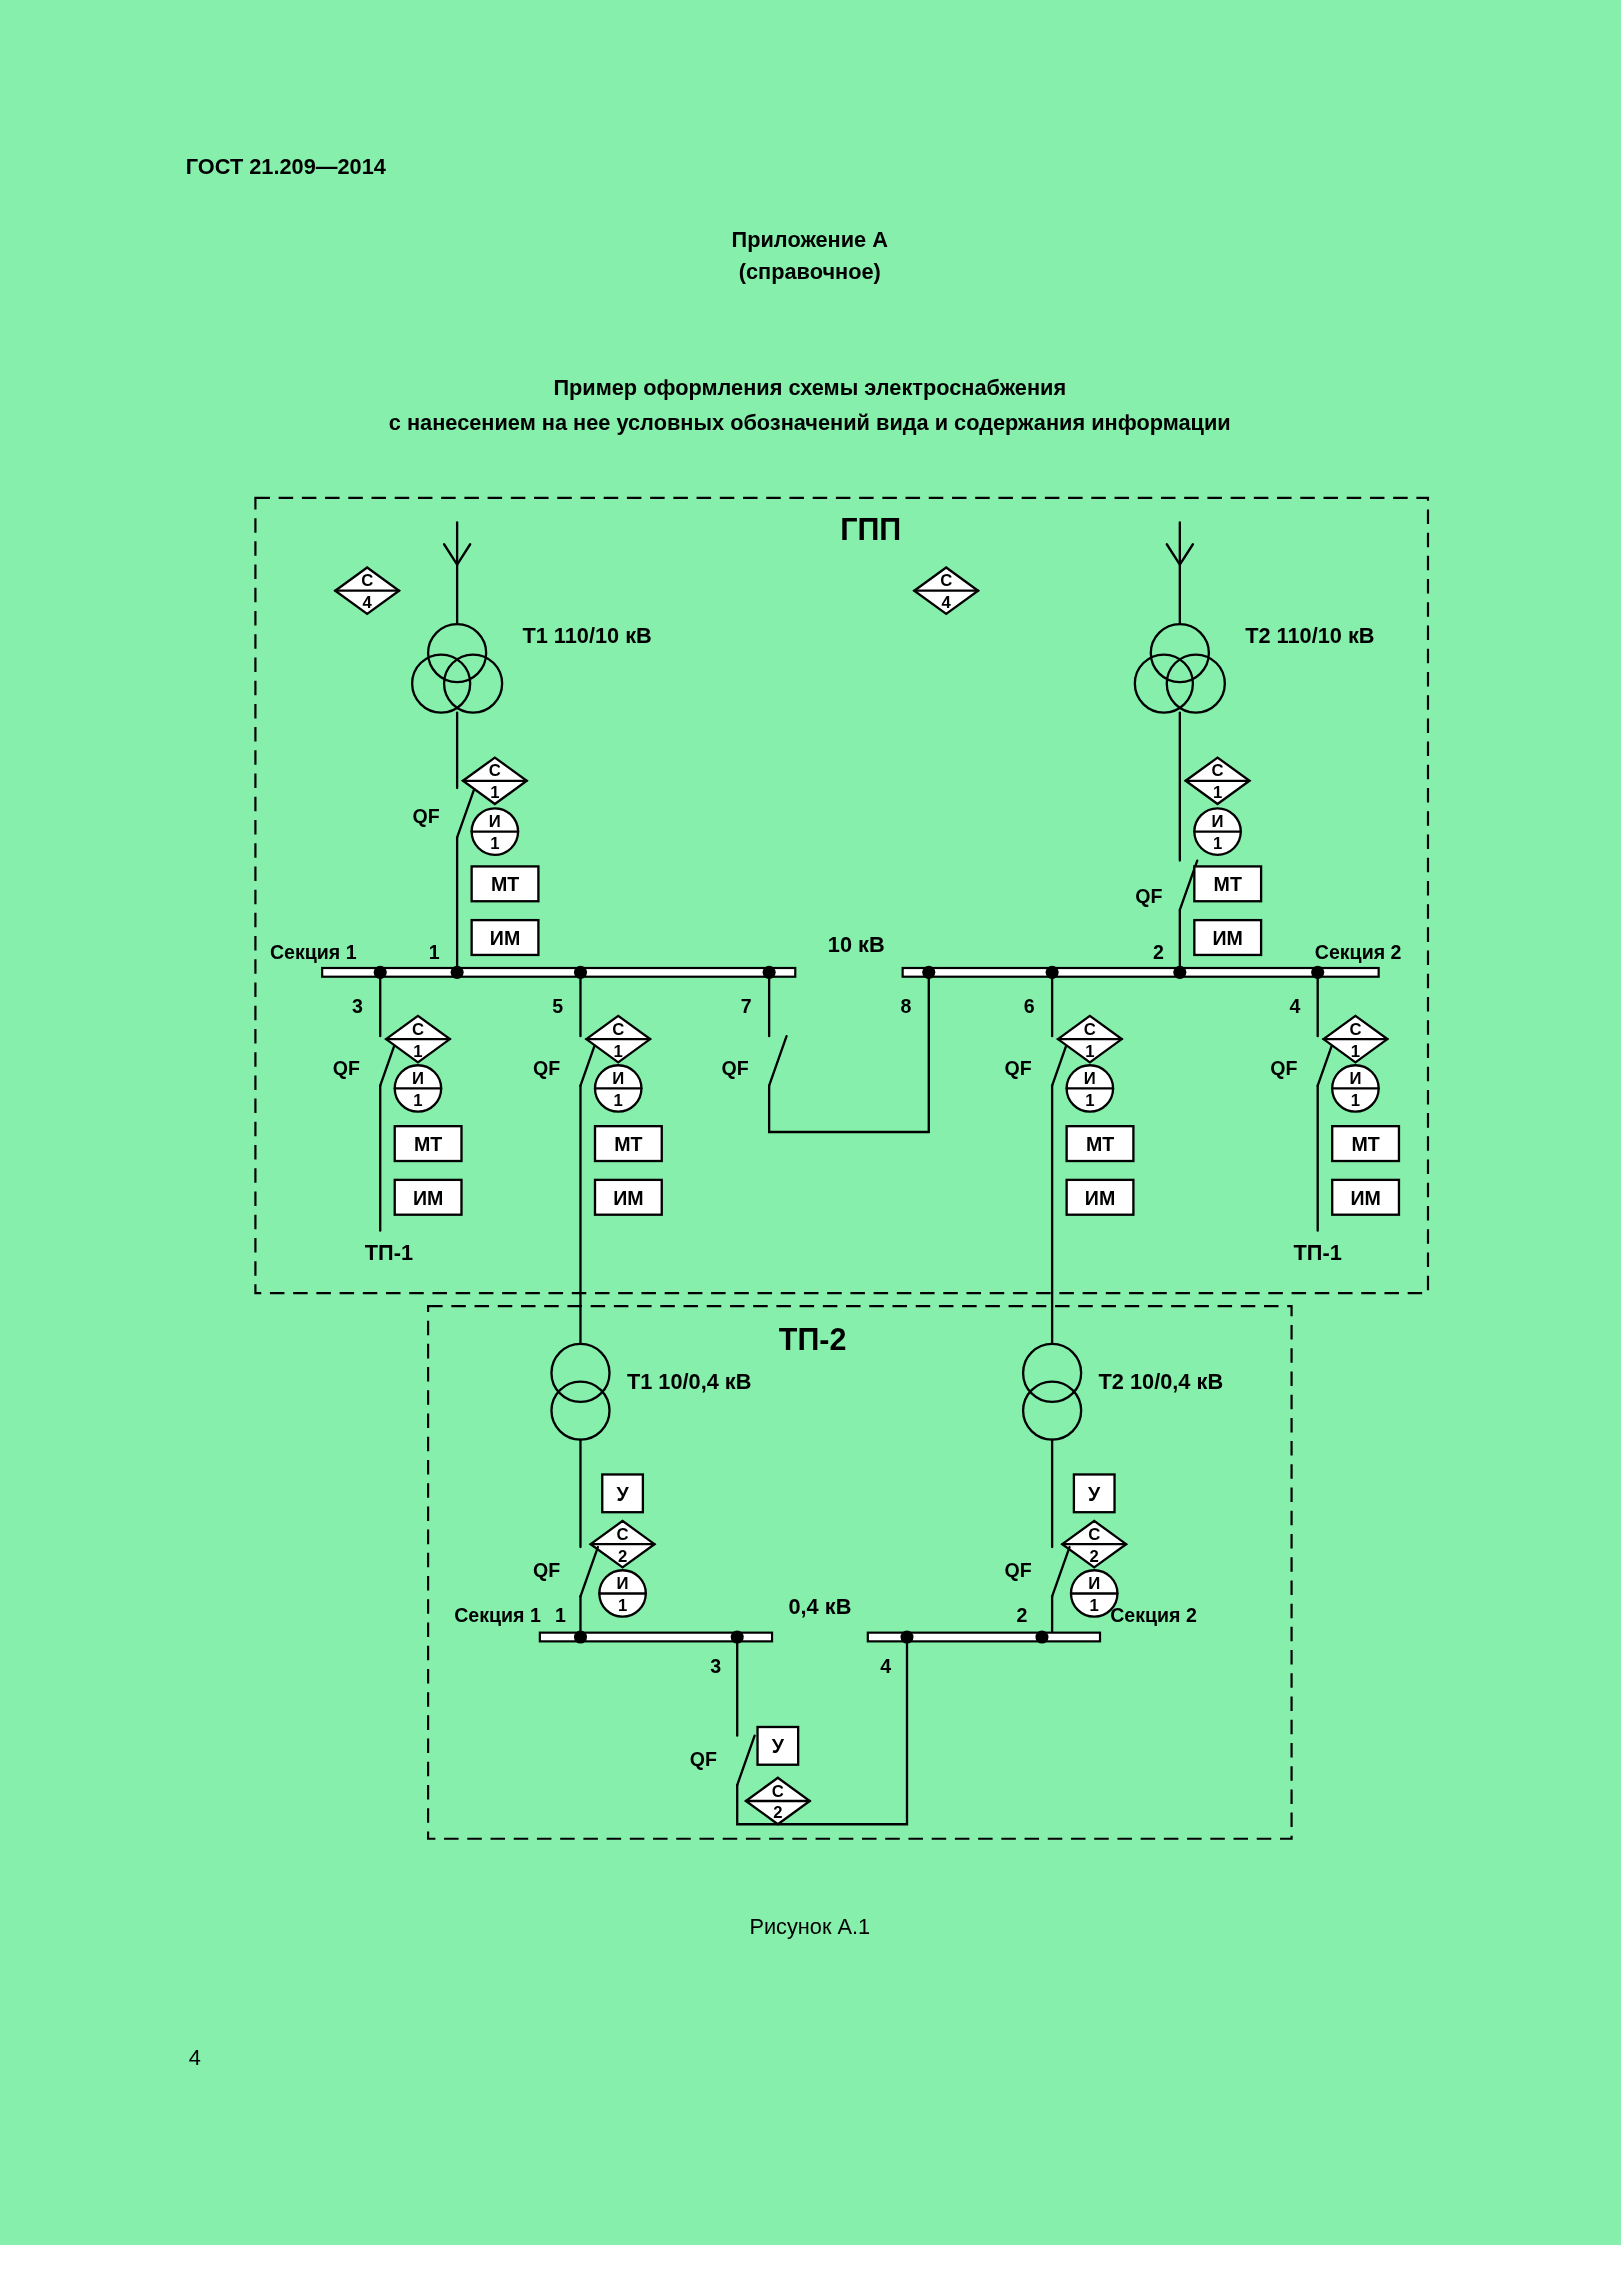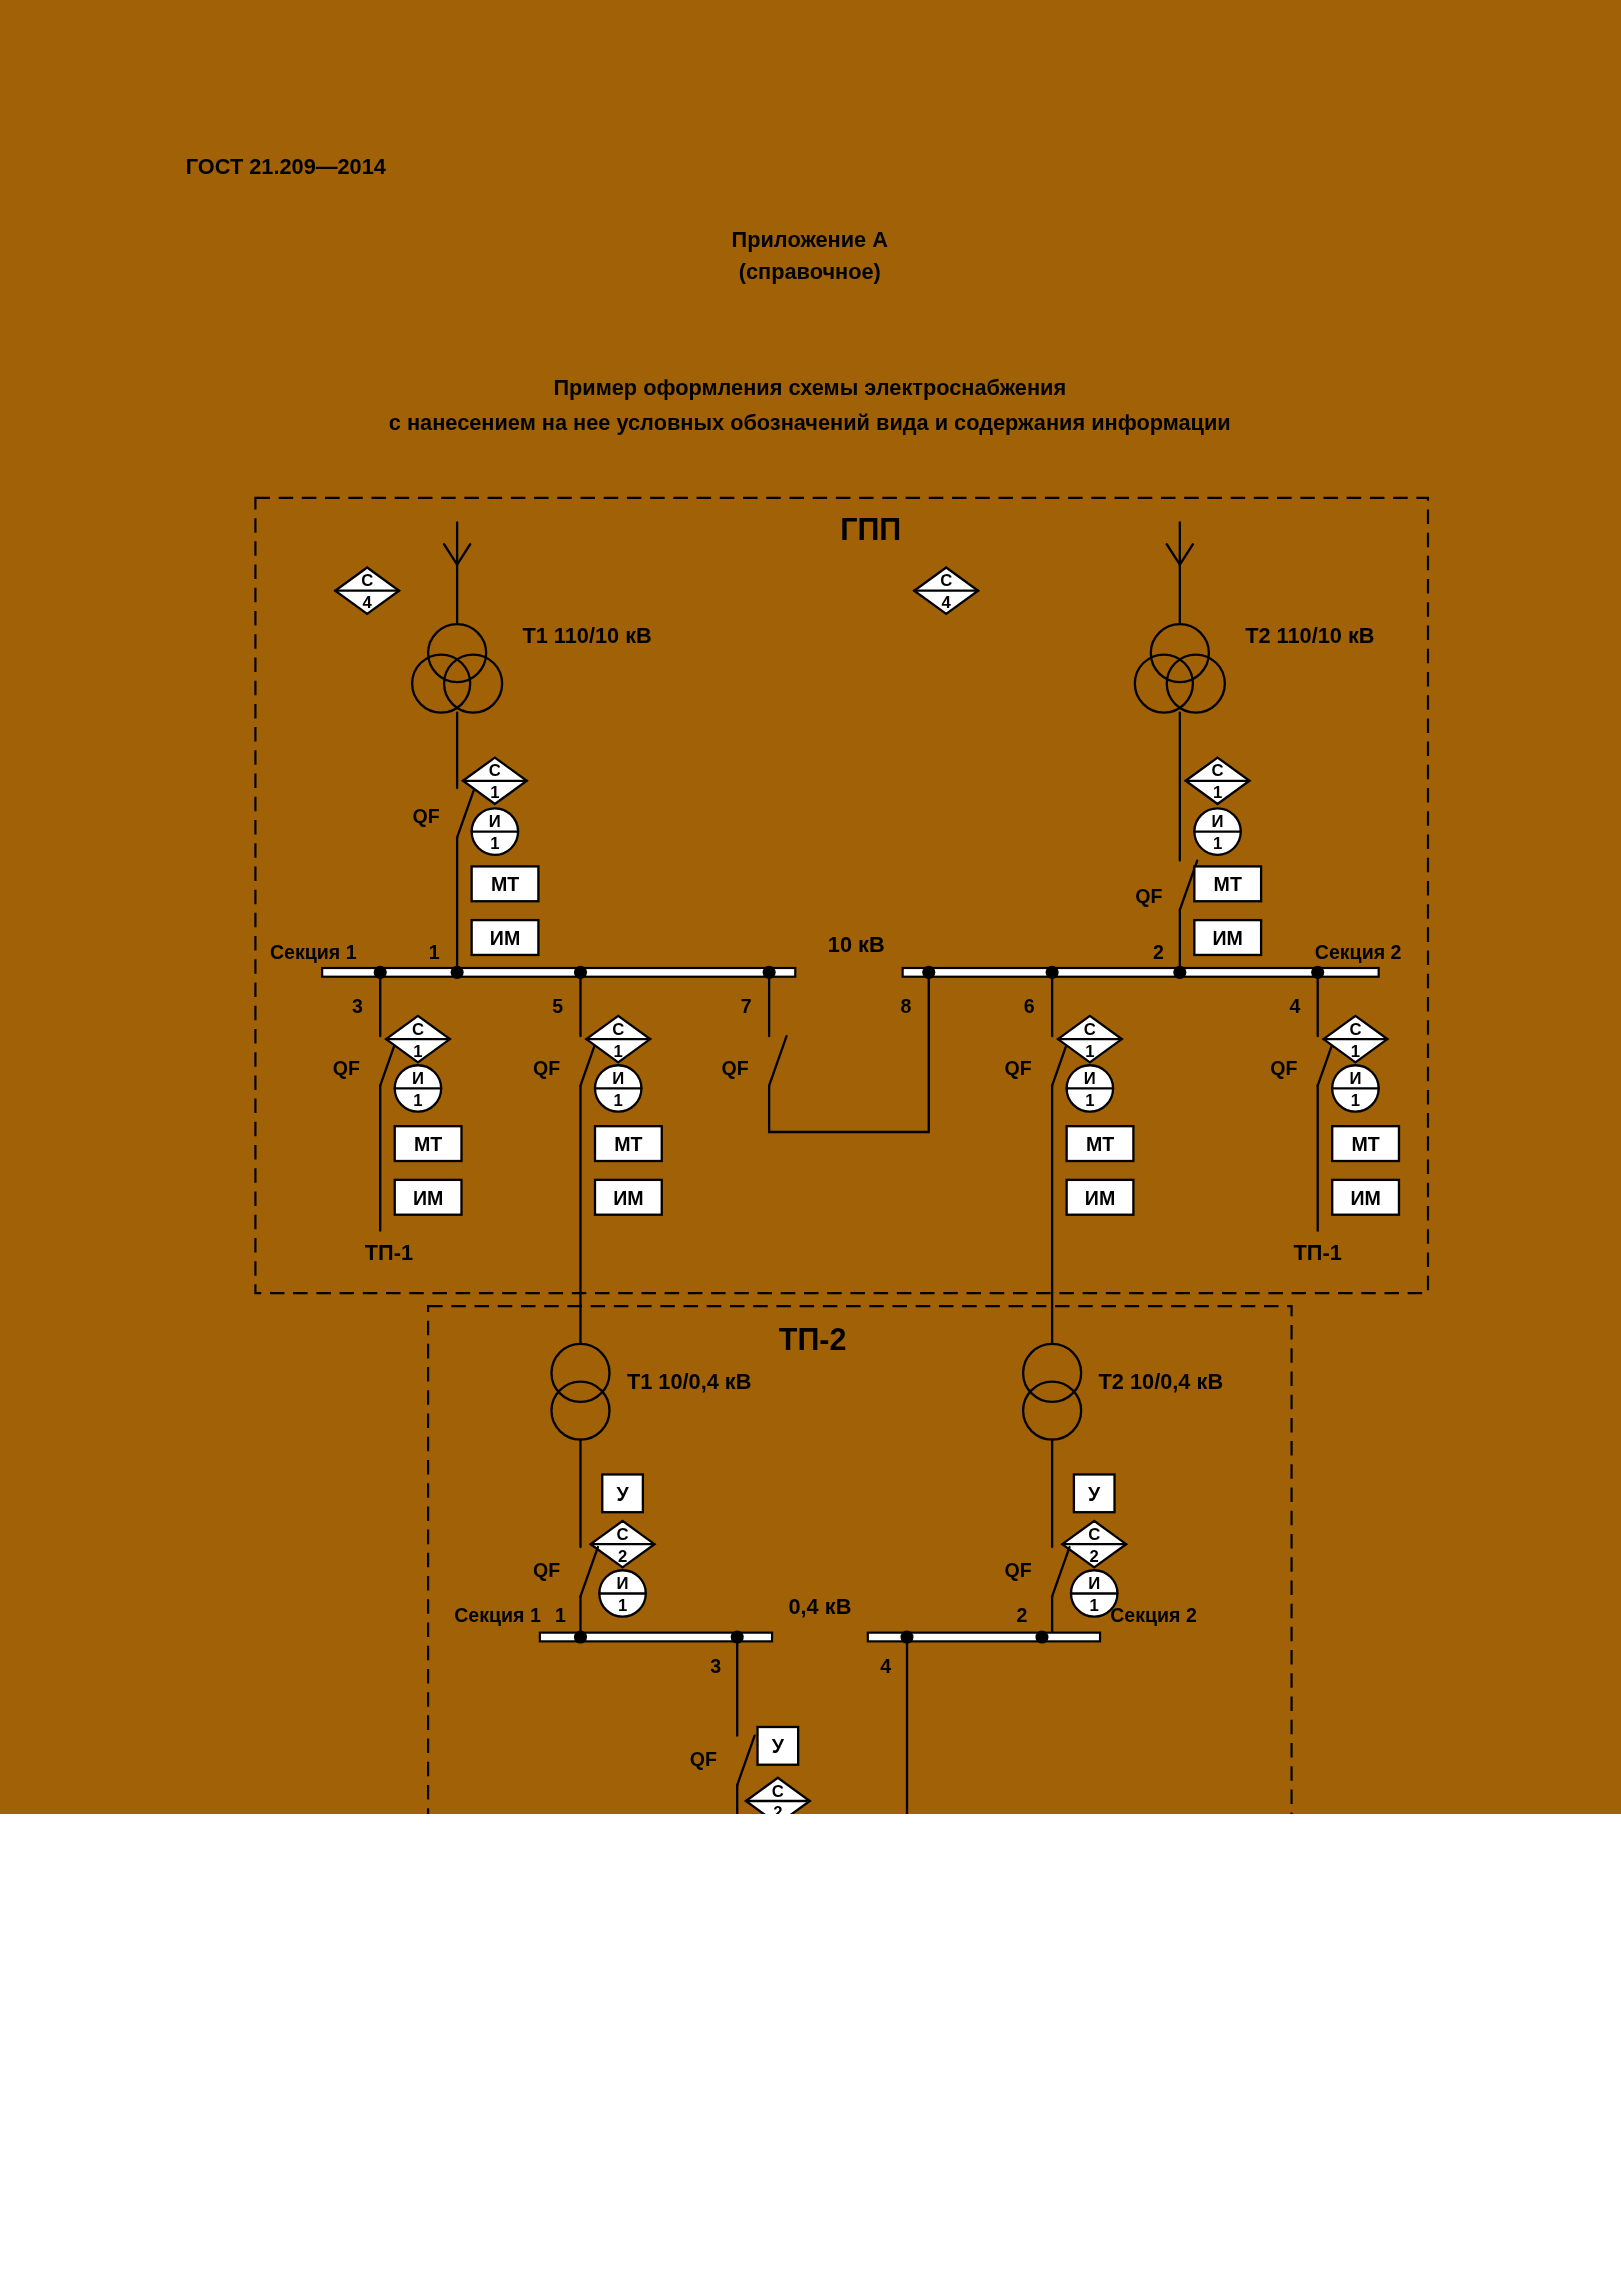--- a/index.html
+++ b/index.html
@@ -1,16 +1,16 @@
 <!DOCTYPE html>
 <html><head>
 <meta charset="utf-8">
 <style>
   html,body{margin:0;padding:0;background:#fff;}
-  .page{position:relative;width:1621px;height:1814px;background:#a16207;overflow:hidden;}
+  .page{position:relative;width:1621px;height:2245px;background:#86efac;overflow:hidden;}
   svg{display:block;}
   .ln{stroke:#000;stroke-width:1.6;fill:none;stroke-linecap:round;}
   .dash{stroke:#000;stroke-width:1.5;fill:none;stroke-dasharray:10 6;}
   .sym{stroke:#000;stroke-width:1.6;fill:#fff;}
   .symn{stroke:#000;stroke-width:1.6;fill:none;}
   .bus{stroke:#000;stroke-width:1.5;fill:#fff;}
   .dot{fill:#000;stroke:none;}
   text{fill:#000;font-family:"Liberation Sans",sans-serif;}
   .t21{font-size:21px;font-weight:700;}
   .t15{font-size:15px;font-weight:700;}

